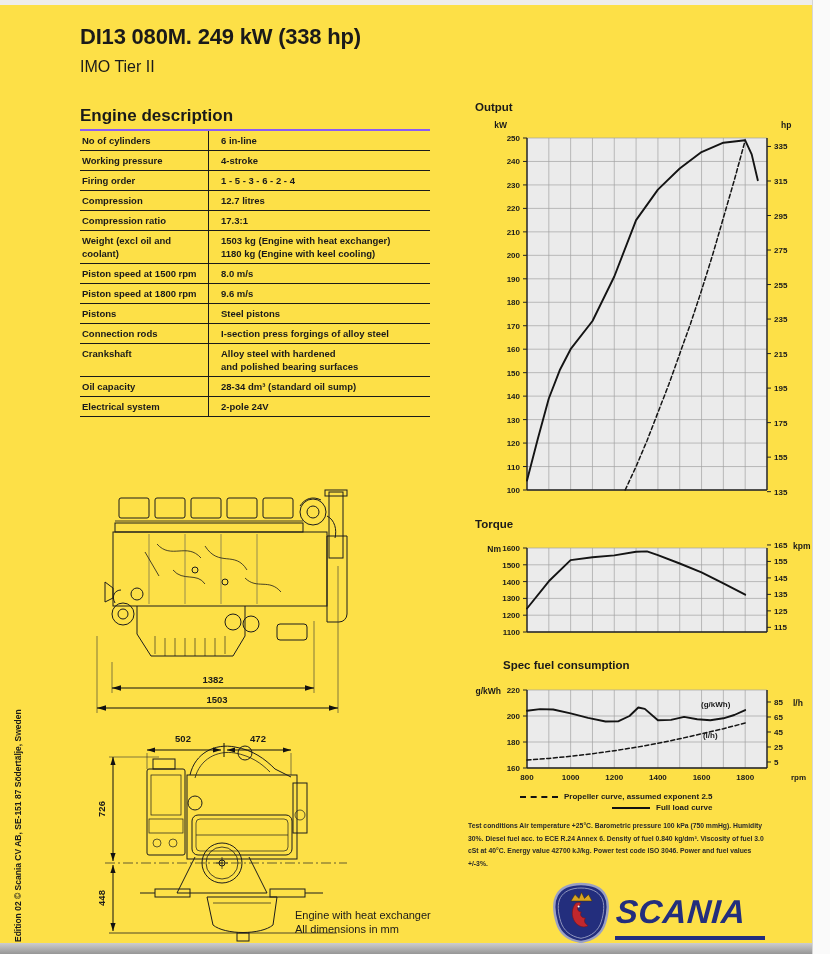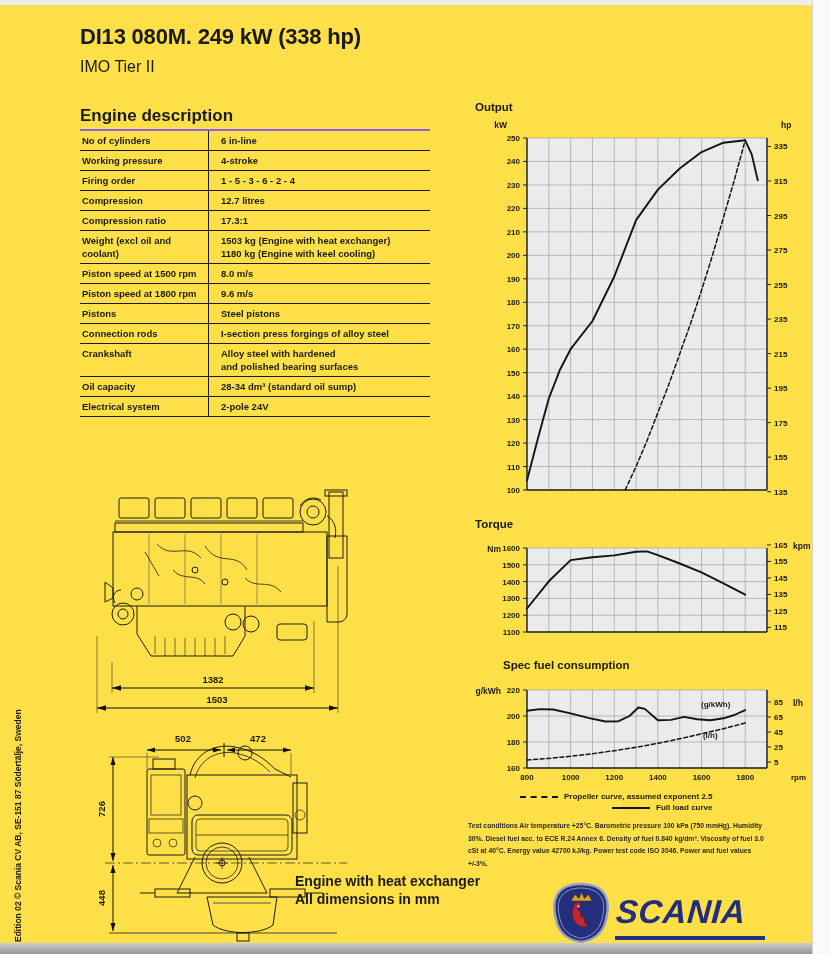--- a/index.html
+++ b/index.html
@@ -17,21 +17,21 @@
   .chart-svg{position:absolute;overflow:visible;z-index:2;}
   svg text{font-family:"Liberation Sans",sans-serif;fill:#1a1a1a;}
   .legend{left:520px;top:791px;font-size:8px;font-weight:600;}
   .legend-row{display:flex;align-items:center;height:11px;justify-content:flex-end;}
   .leg-line{display:inline-block;width:38px;margin-right:6px;border-top:2px solid #111;}
   .leg-line.dash{border-top-style:dashed;}
   .testcond{left:468px;top:820px;width:300px;font-size:6.8px;font-weight:600;
             line-height:1.85;color:#2a2a2a;}
   .edition{left:13px;top:942px;transform:rotate(-90deg);transform-origin:0 0;
            white-space:nowrap;font-size:8.5px;font-weight:700;width:300px;}
-  .caption{left:295px;top:872px;font-size:14px;font-weight:700;line-height:1.3;}
+  .caption{left:295px;top:908px;font-size:11px;font-weight:400;line-height:1.3;}
   .logo{left:550px;top:882px;}
   .wordmark{left:616px;top:893px;font-size:33px;font-weight:700;font-style:italic;
             color:var(--brand);letter-spacing:0.5px;transform:skewX(-4deg);}
   .logo-underline{left:615px;top:936px;width:150px;height:3.5px;background:var(--brand);}
   .edge-right{left:812px;top:0;width:18px;height:954px;background:#fafafa;border-left:1px solid #d6d6d6;z-index:4;}
   .edge-bottom{left:0;top:943px;width:812px;height:11px;background:linear-gradient(#cdcdcd,#969696);z-index:4;}
   .edge-top{left:0;top:0;width:812px;height:5px;background:#eeedec;}
 </style>
 </head>
 <body>

